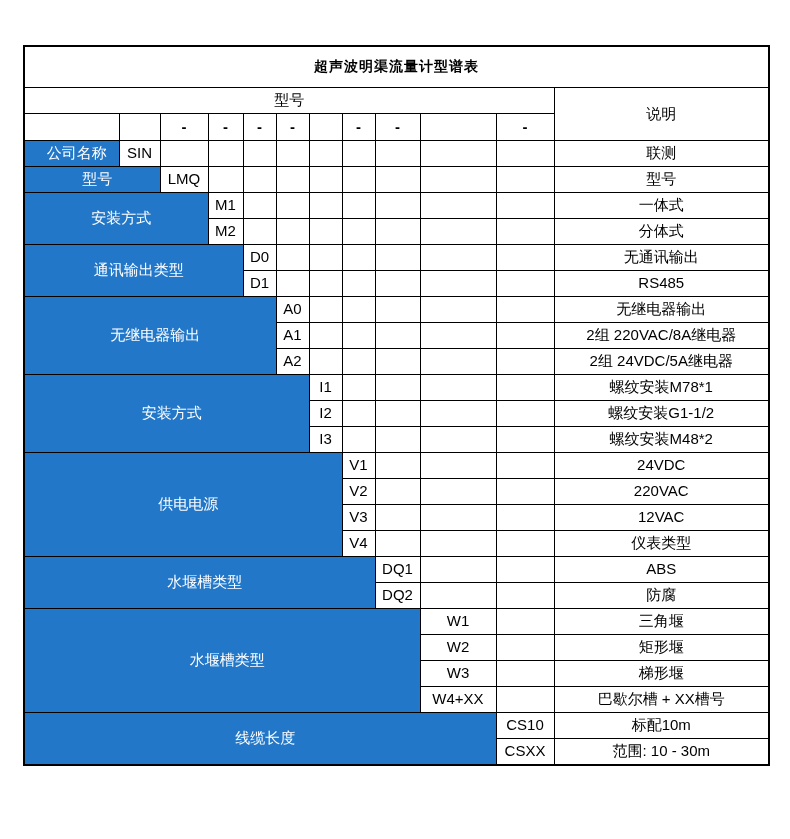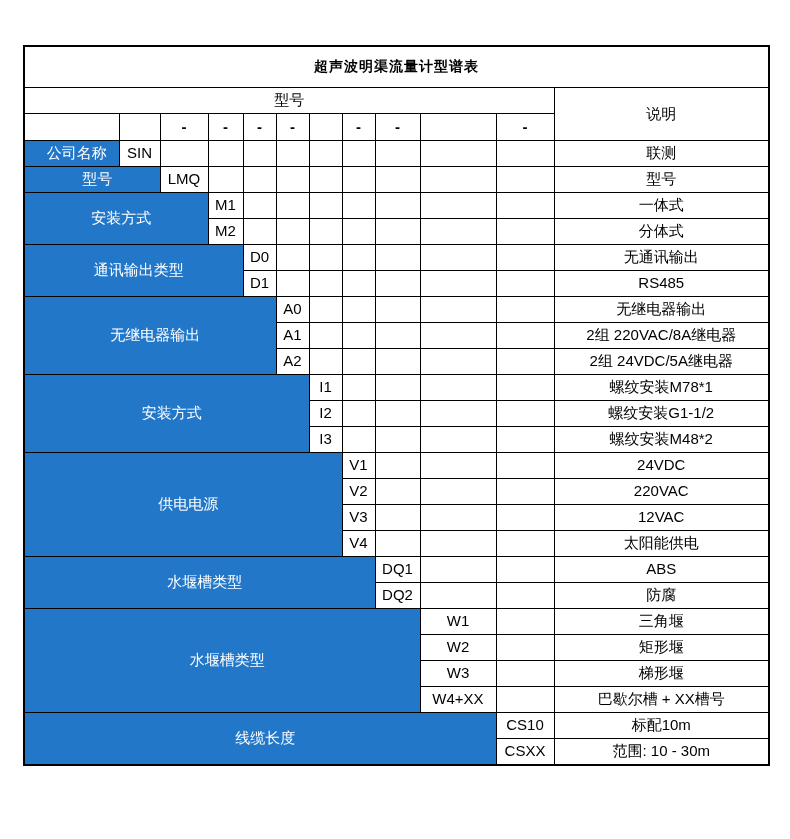--- a/index.html
+++ b/index.html
@@ -224,21 +224,21 @@
     <td></td>
           <td></td>
     <td></td>
     <td class="desc">12VAC</td>
   </tr>
   <tr class="r-data">
     <td class="code">V4</td>
     <td></td>
           <td></td>
     <td></td>
-    <td class="desc">太阳能供电</td>
+    <td class="desc">仪表类型</td>
   </tr>
 
   <tr class="r-data">
     <td class="lbl" colspan="8" rowspan="2">水堰槽类型</td>
     <td class="code">DQ1</td>
     <td></td>
           <td></td>
     <td class="desc">ABS</td>
   </tr>
   <tr class="r-data">

